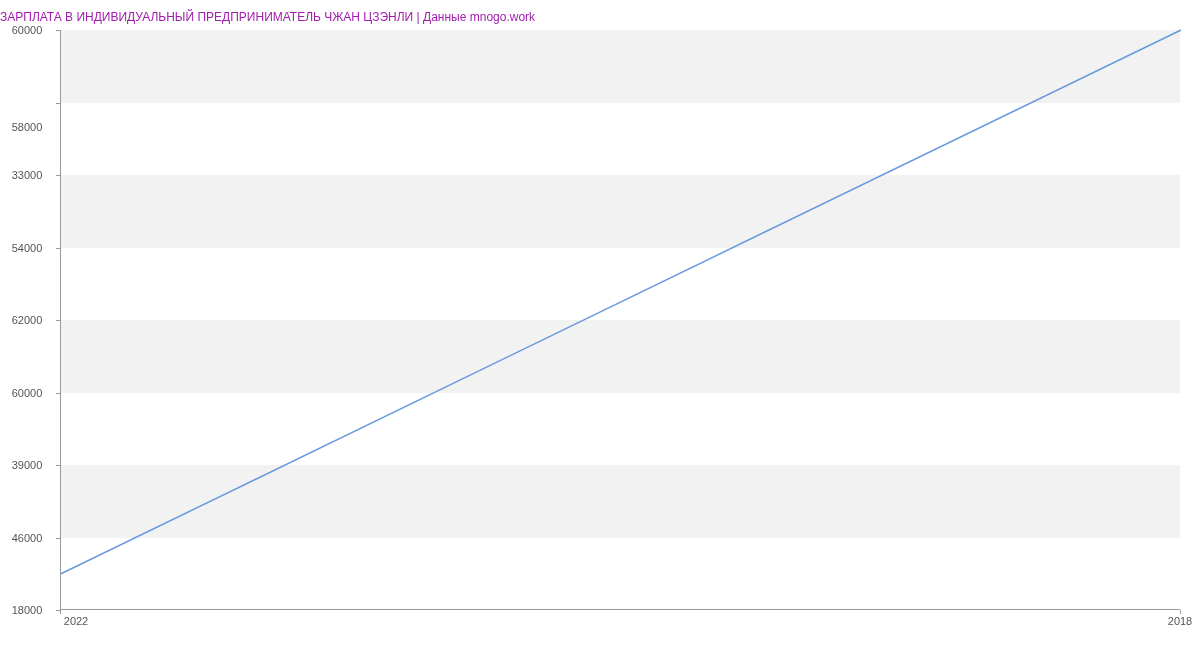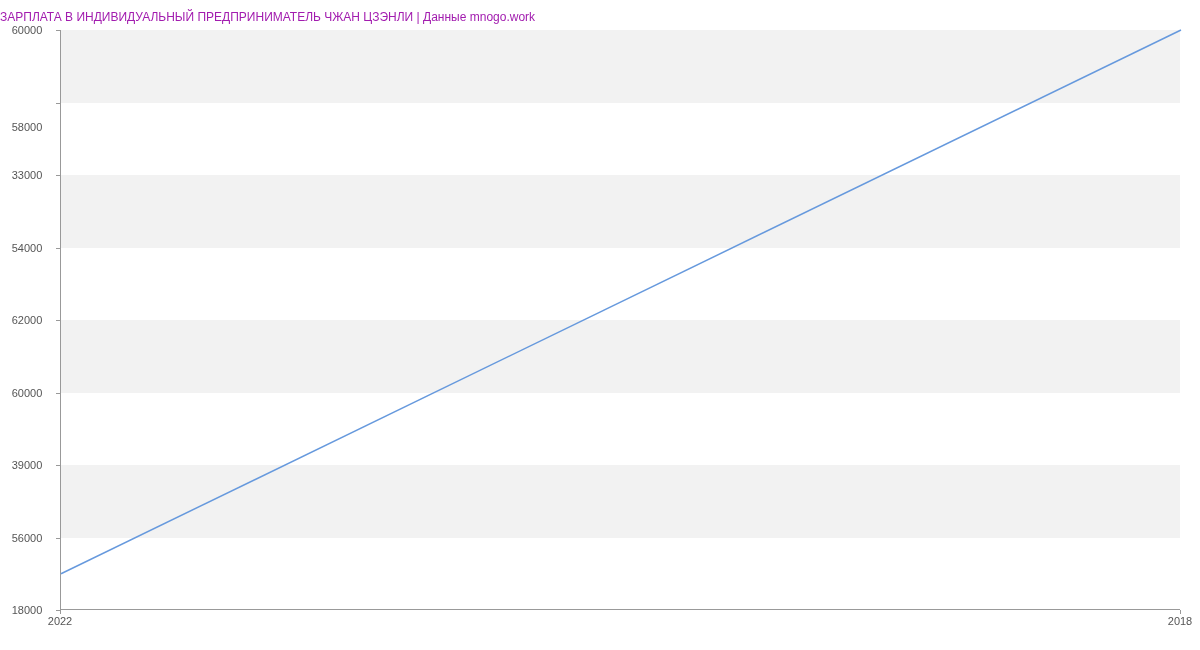--- a/index.html
+++ b/index.html
@@ -87,32 +87,32 @@
     <div class="band" style="top: 145px; height: 72.5px;"></div>
     <div class="band" style="top: 290px; height: 72.5px;"></div>
     <div class="band" style="top: 435px; height: 72.5px;"></div>
   <svg class="plot-svg">
     <path class="data-line" d="M0 543.75 L1120 0"></path>
   </svg>
 </div>
 
 <div class="y-tick-label" style="top: 610px;">18000</div>
 <div class="y-tick-mark" style="top: 610px;"></div>
-<div class="y-tick-label" style="top: 537.5px;">56000</div>
+<div class="y-tick-label" style="top: 537.5px;">46000</div>
 <div class="y-tick-mark" style="top: 537.5px;"></div>
 <div class="y-tick-label" style="top: 465px;">39000</div>
 <div class="y-tick-mark" style="top: 465px;"></div>
 <div class="y-tick-label" style="top: 392.5px;">60000</div>
 <div class="y-tick-mark" style="top: 392.5px;"></div>
 <div class="y-tick-label" style="top: 320px;">62000</div>
 <div class="y-tick-mark" style="top: 320px;"></div>
 <div class="y-tick-label" style="top: 247.5px;">54000</div>
 <div class="y-tick-mark" style="top: 247.5px;"></div>
 <div class="y-tick-label" style="top: 175px;">33000</div>
 <div class="y-tick-mark" style="top: 175px;"></div>
 <div class="y-tick-label" style="top: 91px; margin-top: 36px;">58000</div>
 <div class="y-tick-mark" style="top: 102.5px;"></div>
 <div class="y-tick-label" style="top: 30px;">60000</div>
 <div class="y-tick-mark" style="top: 30px;"></div>
-<div class="x-tick-label" style="left: 60px;">2022</div>
+<div class="x-tick-label" style="left: 76px;">2022</div>
 <div class="x-tick-mark" style="left: 60px;"></div>
 <div class="x-tick-label" style="left: 1180px;">2018</div>
 <div class="x-tick-mark" style="left: 1180px;"></div>
 
 </body></html>

